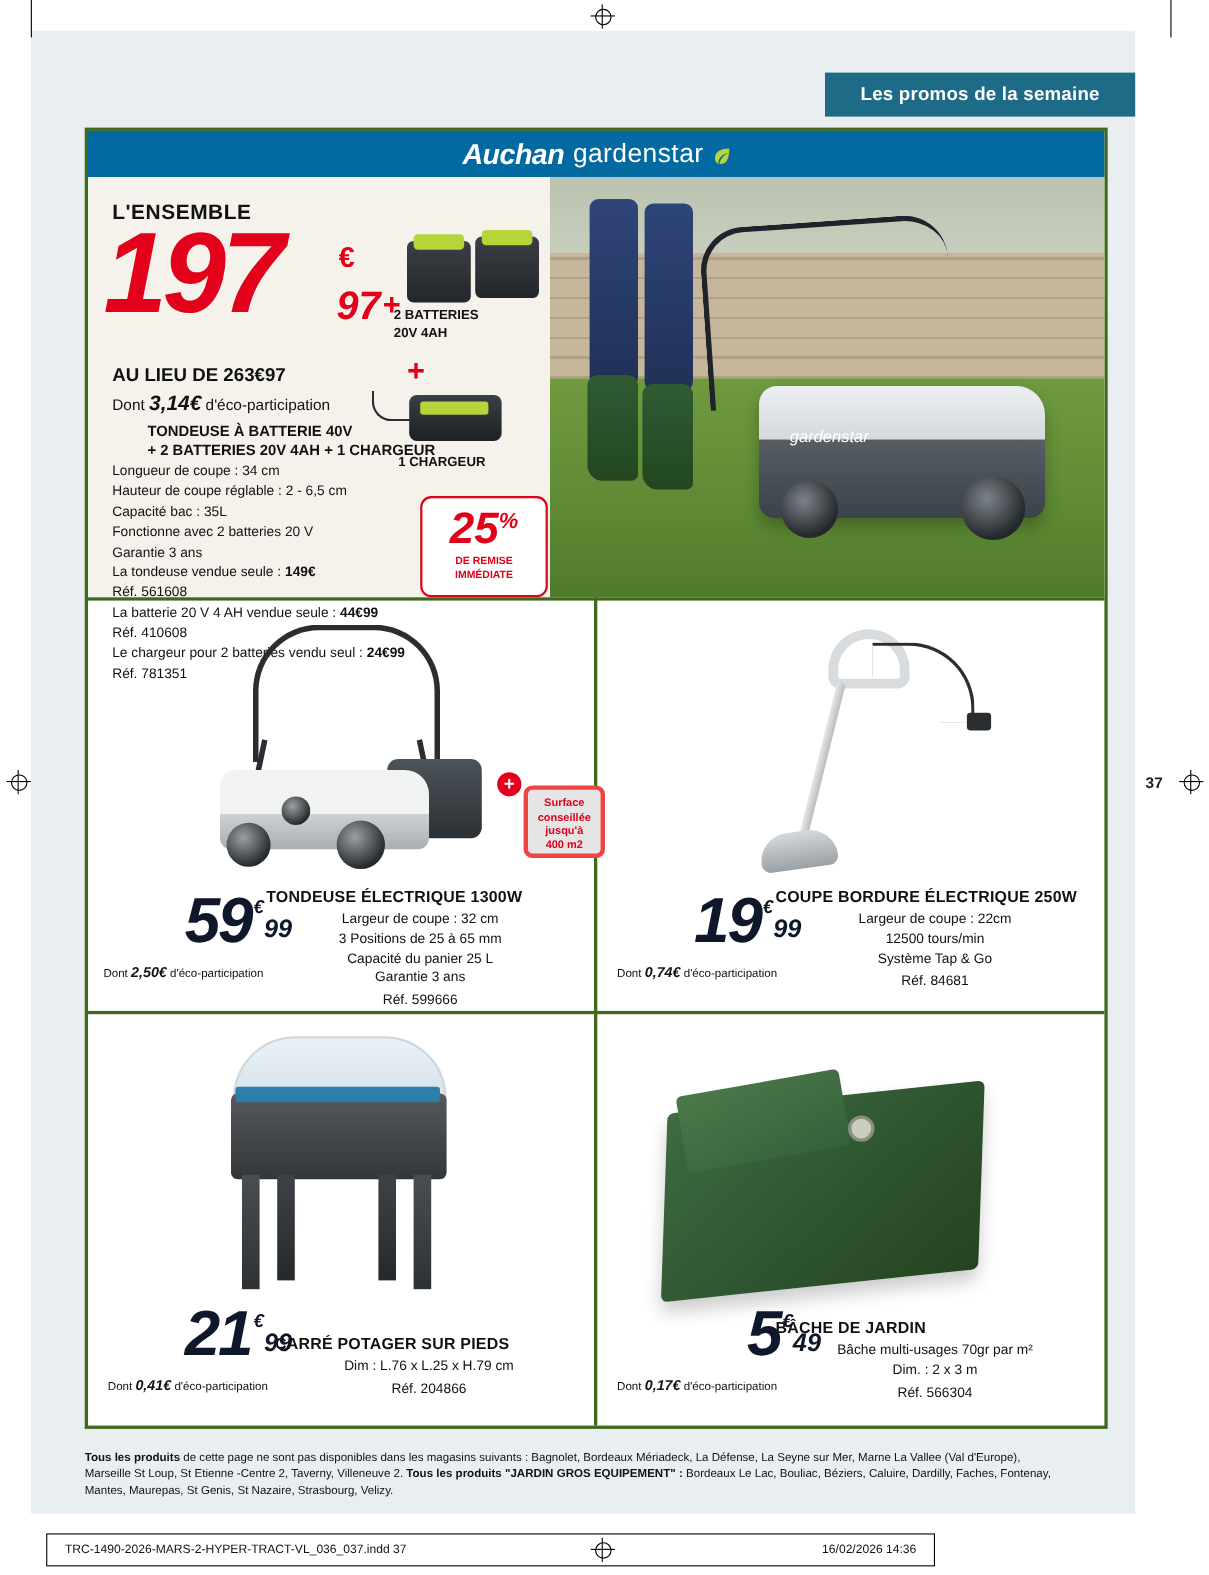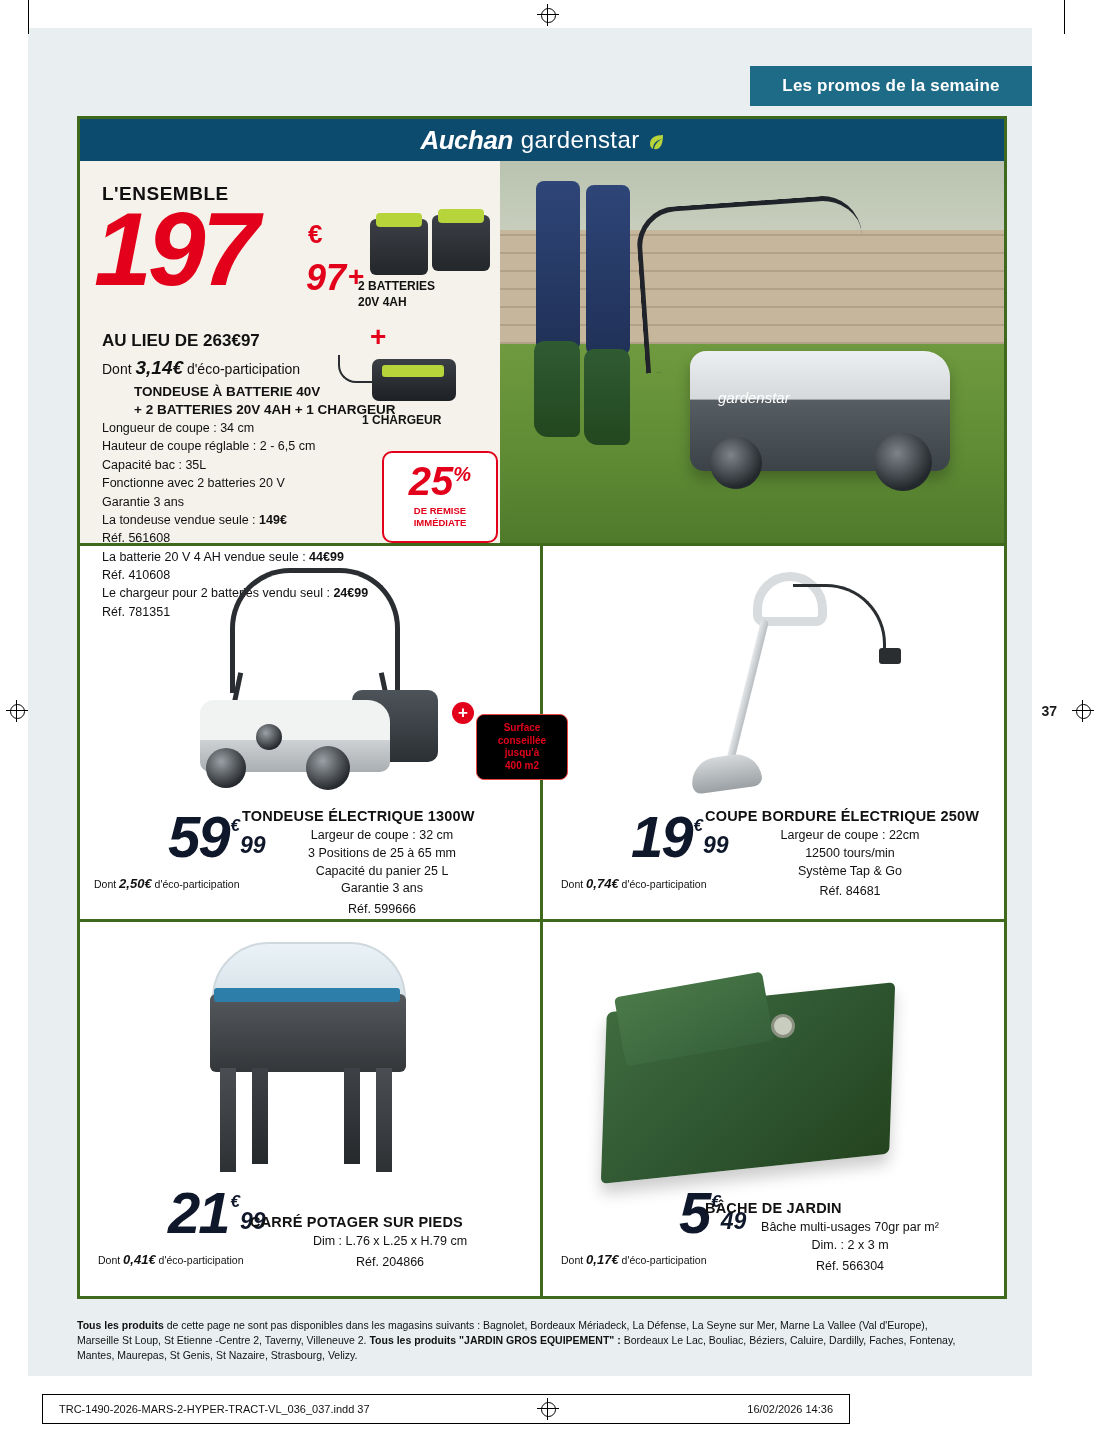--- a/index.html
+++ b/index.html
@@ -80,21 +80,21 @@
     left: 77px; top: 116px;
     width: 930px; height: 1183px;
     border: 3px solid #3f6a1e;
     box-sizing: border-box;
     background: #ffffff;
   }
   .brand-bar {
     position: absolute;
     left: 0; top: 0;
     width: 100%; height: 42px;
-    background: #0c4a6e;
+    background: #0369a1;
     display: flex;
     align-items: center;
     justify-content: center;
     gap: 8px;
   }
   .brand-logo {
     color: #fff;
     font-size: 26px;
     font-weight: bold;
     font-style: italic;
@@ -412,31 +412,31 @@
   }
   .p-specs {
     font-size: 12.5px;
     line-height: 1.42;
     color: #111;
     margin-top: 3px;
     text-align: center;
   }
   .surface-badge {
     position: absolute;
-    width: 92px; height: 66px;
-    border: 1px solid #ef4444;
+    width: 74px; height: 66px;
+    border: 4px solid #ef4444;
     border-radius: 8px;
     color: #e2001a;
     font-size: 10px;
     font-weight: bold;
     line-height: 1.25;
     text-align: center;
     padding-top: 7px;
     box-sizing: border-box;
-    background: #000000;
+    background: #e5e5e5;
   }
   .surface-plus {
     position: absolute;
     width: 22px; height: 22px;
     background: #e2001a;
     border-radius: 50%;
     color: #fff;
     font-weight: bold;
     font-size: 17px;
     line-height: 21px;

